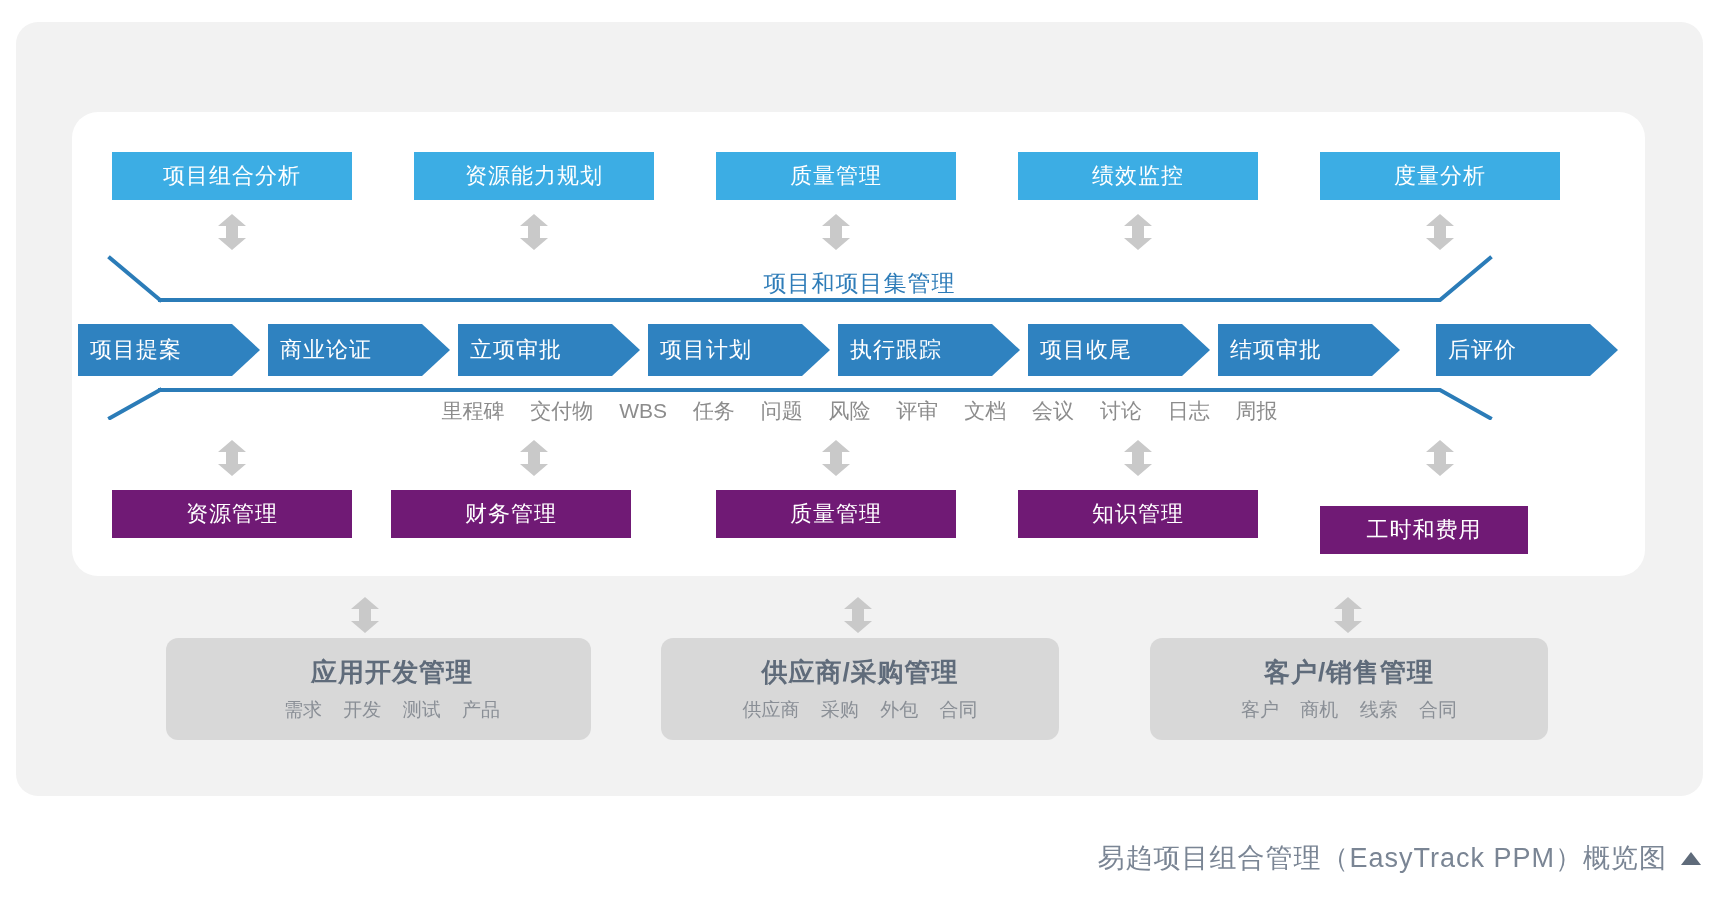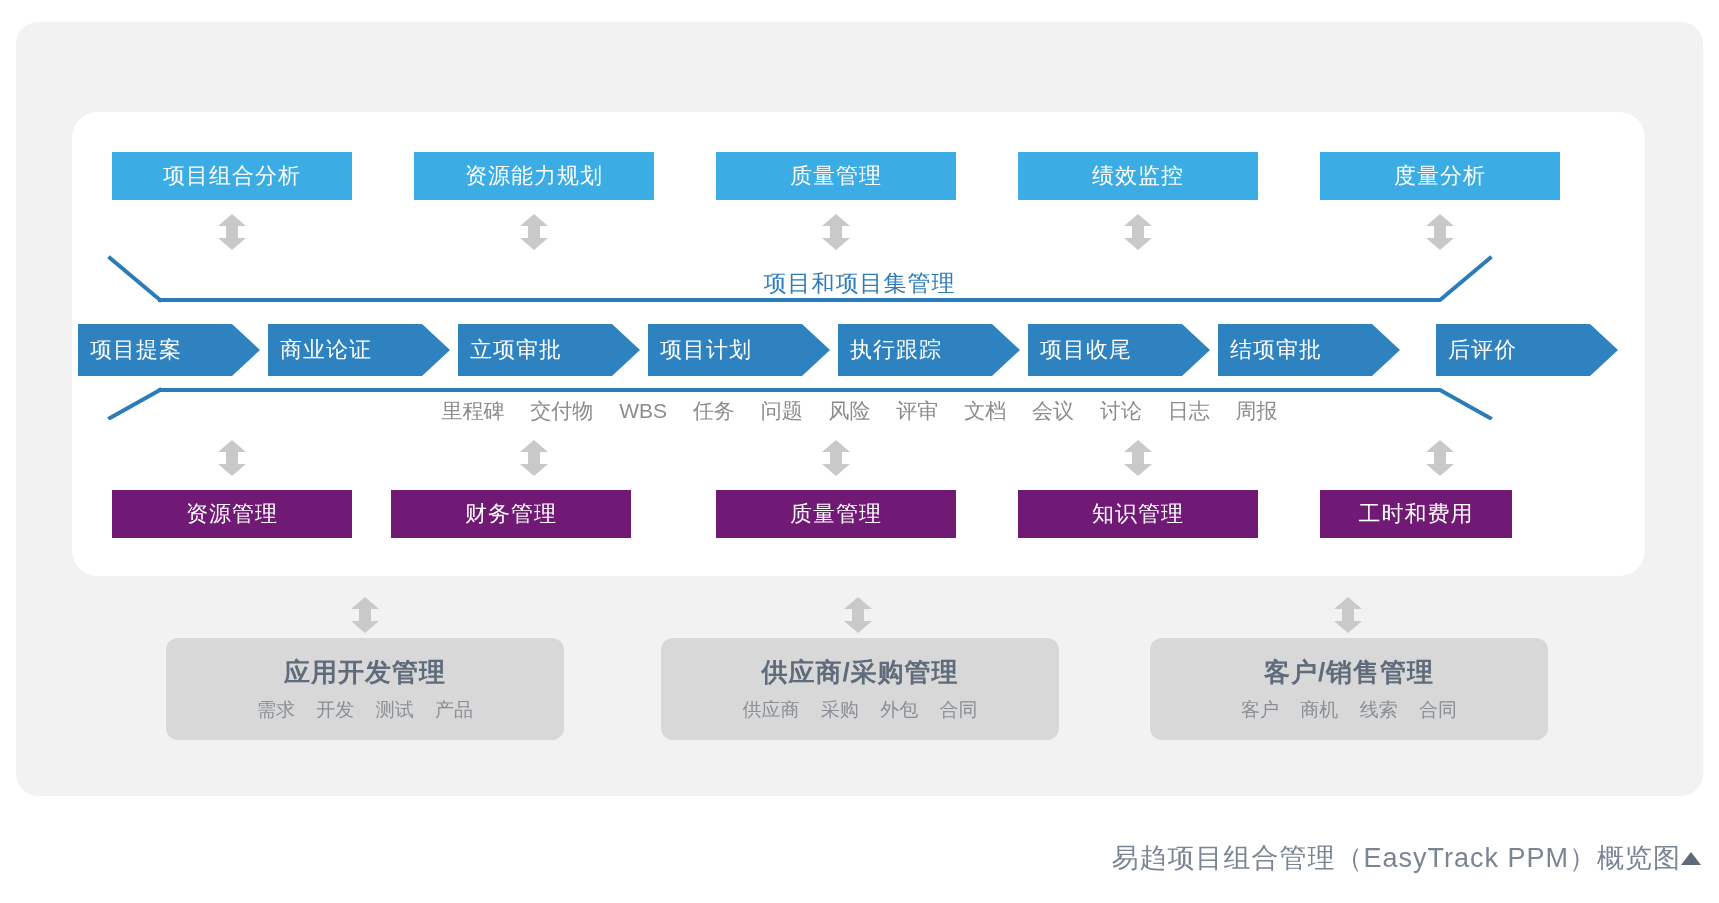--- a/index.html
+++ b/index.html
@@ -83,21 +83,21 @@
     color:#5f6b7a;font-size:26px;font-weight:bold;letter-spacing:1px;
     margin-bottom:7px;
   }
   .grey-card .gc-sub{color:#8a8f96;font-size:19px;}
   .grey-card .gc-sub span{margin:0 8px;}
 
   
   .caption{
     position:absolute;right:18px;top:840px;
     color:#7a8594;font-size:27px;letter-spacing:1px;
-    display:flex;align-items:center;
+    display:flex;align-items:center;gap:14px;
   }
   .caption .tri{
     width:0;height:0;border-left:10px solid transparent;border-right:10px solid transparent;
     border-bottom:13px solid #5f6b7a;
   }
 </style>
 </head>
 <body>
 
 <div id="root">
@@ -197,39 +197,39 @@
   <div class="dbl-arrow" style="left:1420px;top:438px;">
     <svg width="40" height="40" viewBox="0 0 40 40">
         <path d="M20 2 L34 14 L26 14 L26 26 L34 26 L20 38 L6 26 L14 26 L14 14 L6 14 Z" fill="#c9c9c9"></path>
       </svg>
   </div>
 
   <div class="bottom-box" style="left:112px;top:490px;width:240px;">资源管理</div>
   <div class="bottom-box" style="left:391px;top:490px;width:240px;">财务管理</div>
   <div class="bottom-box" style="left:716px;top:490px;width:240px;">质量管理</div>
   <div class="bottom-box" style="left:1018px;top:490px;width:240px;">知识管理</div>
-  <div class="bottom-box" style="left:1320px;top:490px;width:192px;font-family:Liberation Serif, serif;">工时和费用</div>
+  <div class="bottom-box" style="left:1320px;top:506px;width:208px;font-family:Liberation Serif, serif;">工时和费用</div>
 
   <div class="dbl-arrow" style="left:345px;top:595px;">
     <svg width="40" height="40" viewBox="0 0 40 40">
         <path d="M20 2 L34 14 L26 14 L26 26 L34 26 L20 38 L6 26 L14 26 L14 14 L6 14 Z" fill="#c9c9c9"></path>
       </svg>
   </div>
   <div class="dbl-arrow" style="left:838px;top:595px;">
     <svg width="40" height="40" viewBox="0 0 40 40">
         <path d="M20 2 L34 14 L26 14 L26 26 L34 26 L20 38 L6 26 L14 26 L14 14 L6 14 Z" fill="#c9c9c9"></path>
       </svg>
   </div>
   <div class="dbl-arrow" style="left:1328px;top:595px;">
     <svg width="40" height="40" viewBox="0 0 40 40">
         <path d="M20 2 L34 14 L26 14 L26 26 L34 26 L20 38 L6 26 L14 26 L14 14 L6 14 Z" fill="#c9c9c9"></path>
       </svg>
   </div>
 
-  <div class="grey-card" style="left:166px;top:638px;width:398px;">
+  <div class="grey-card" style="left:166px;top:638px;width:398px;padding-left:27px;">
     <div class="gc-title">应用开发管理</div>
     <div class="gc-sub">
       <span>需求</span>
       <span>开发</span>
       <span>测试</span>
       <span>产品</span>
     </div>
   </div>
 
   <div class="grey-card" style="left:661px;top:638px;width:398px;">

